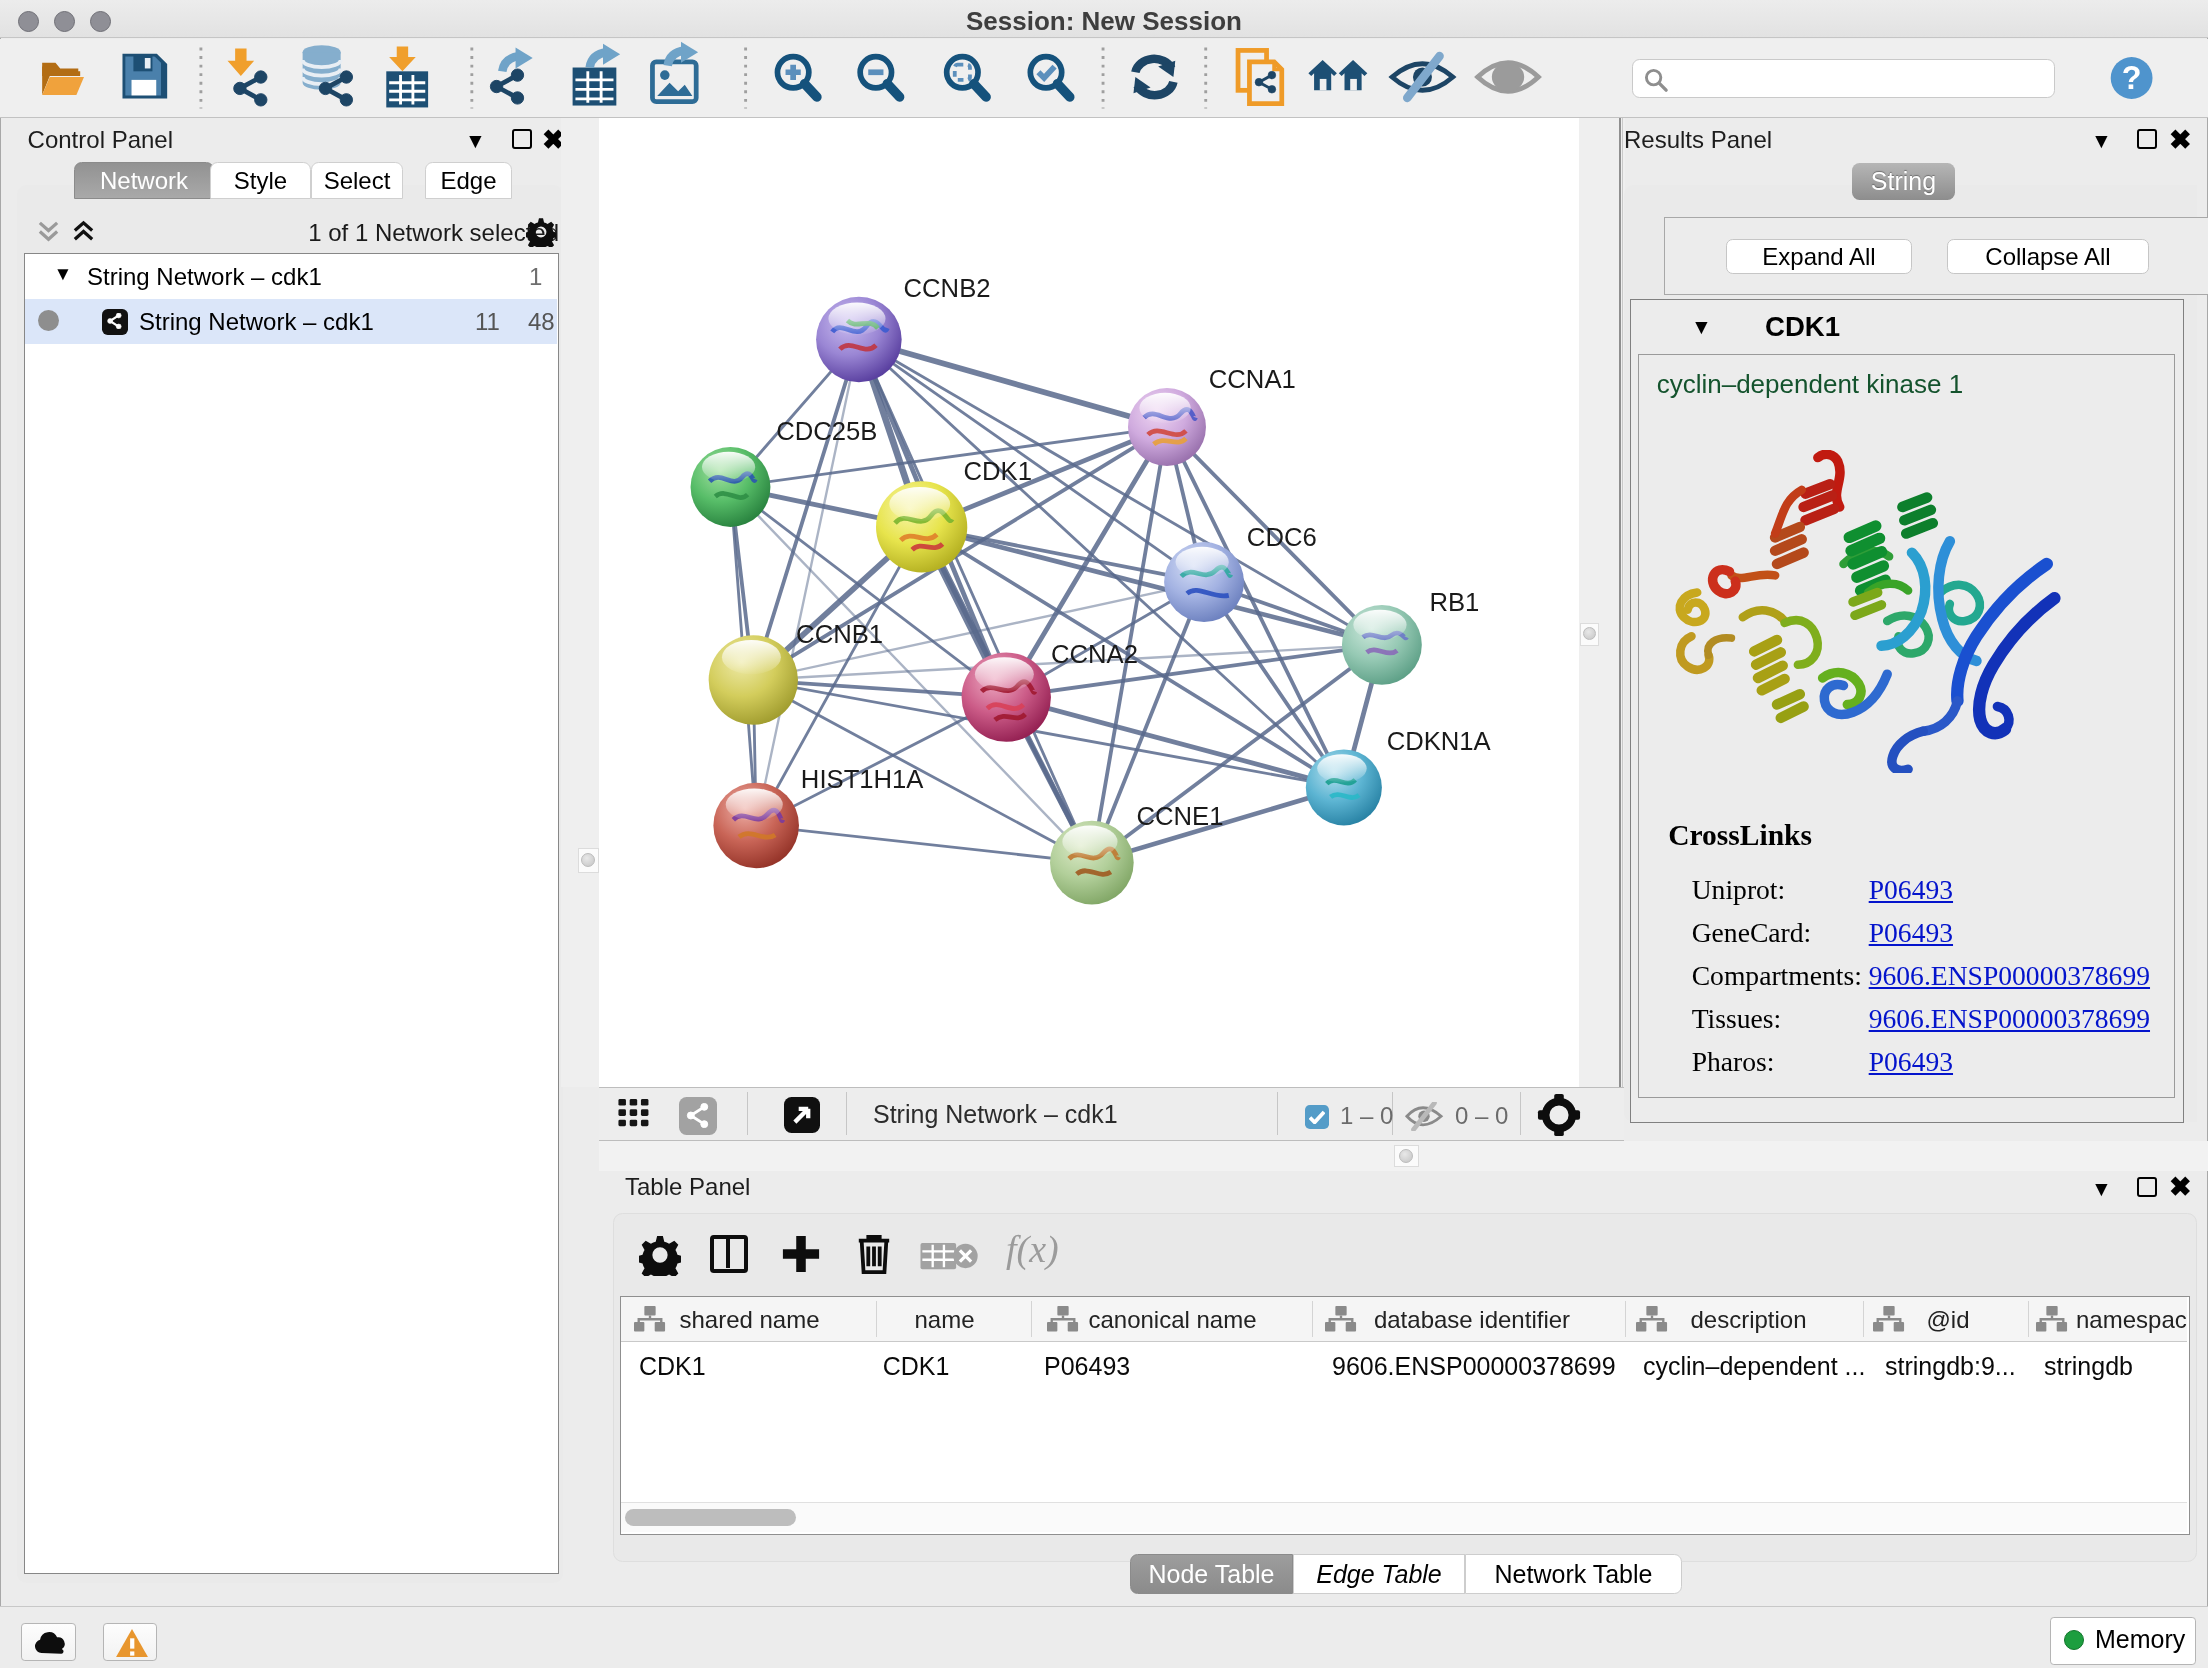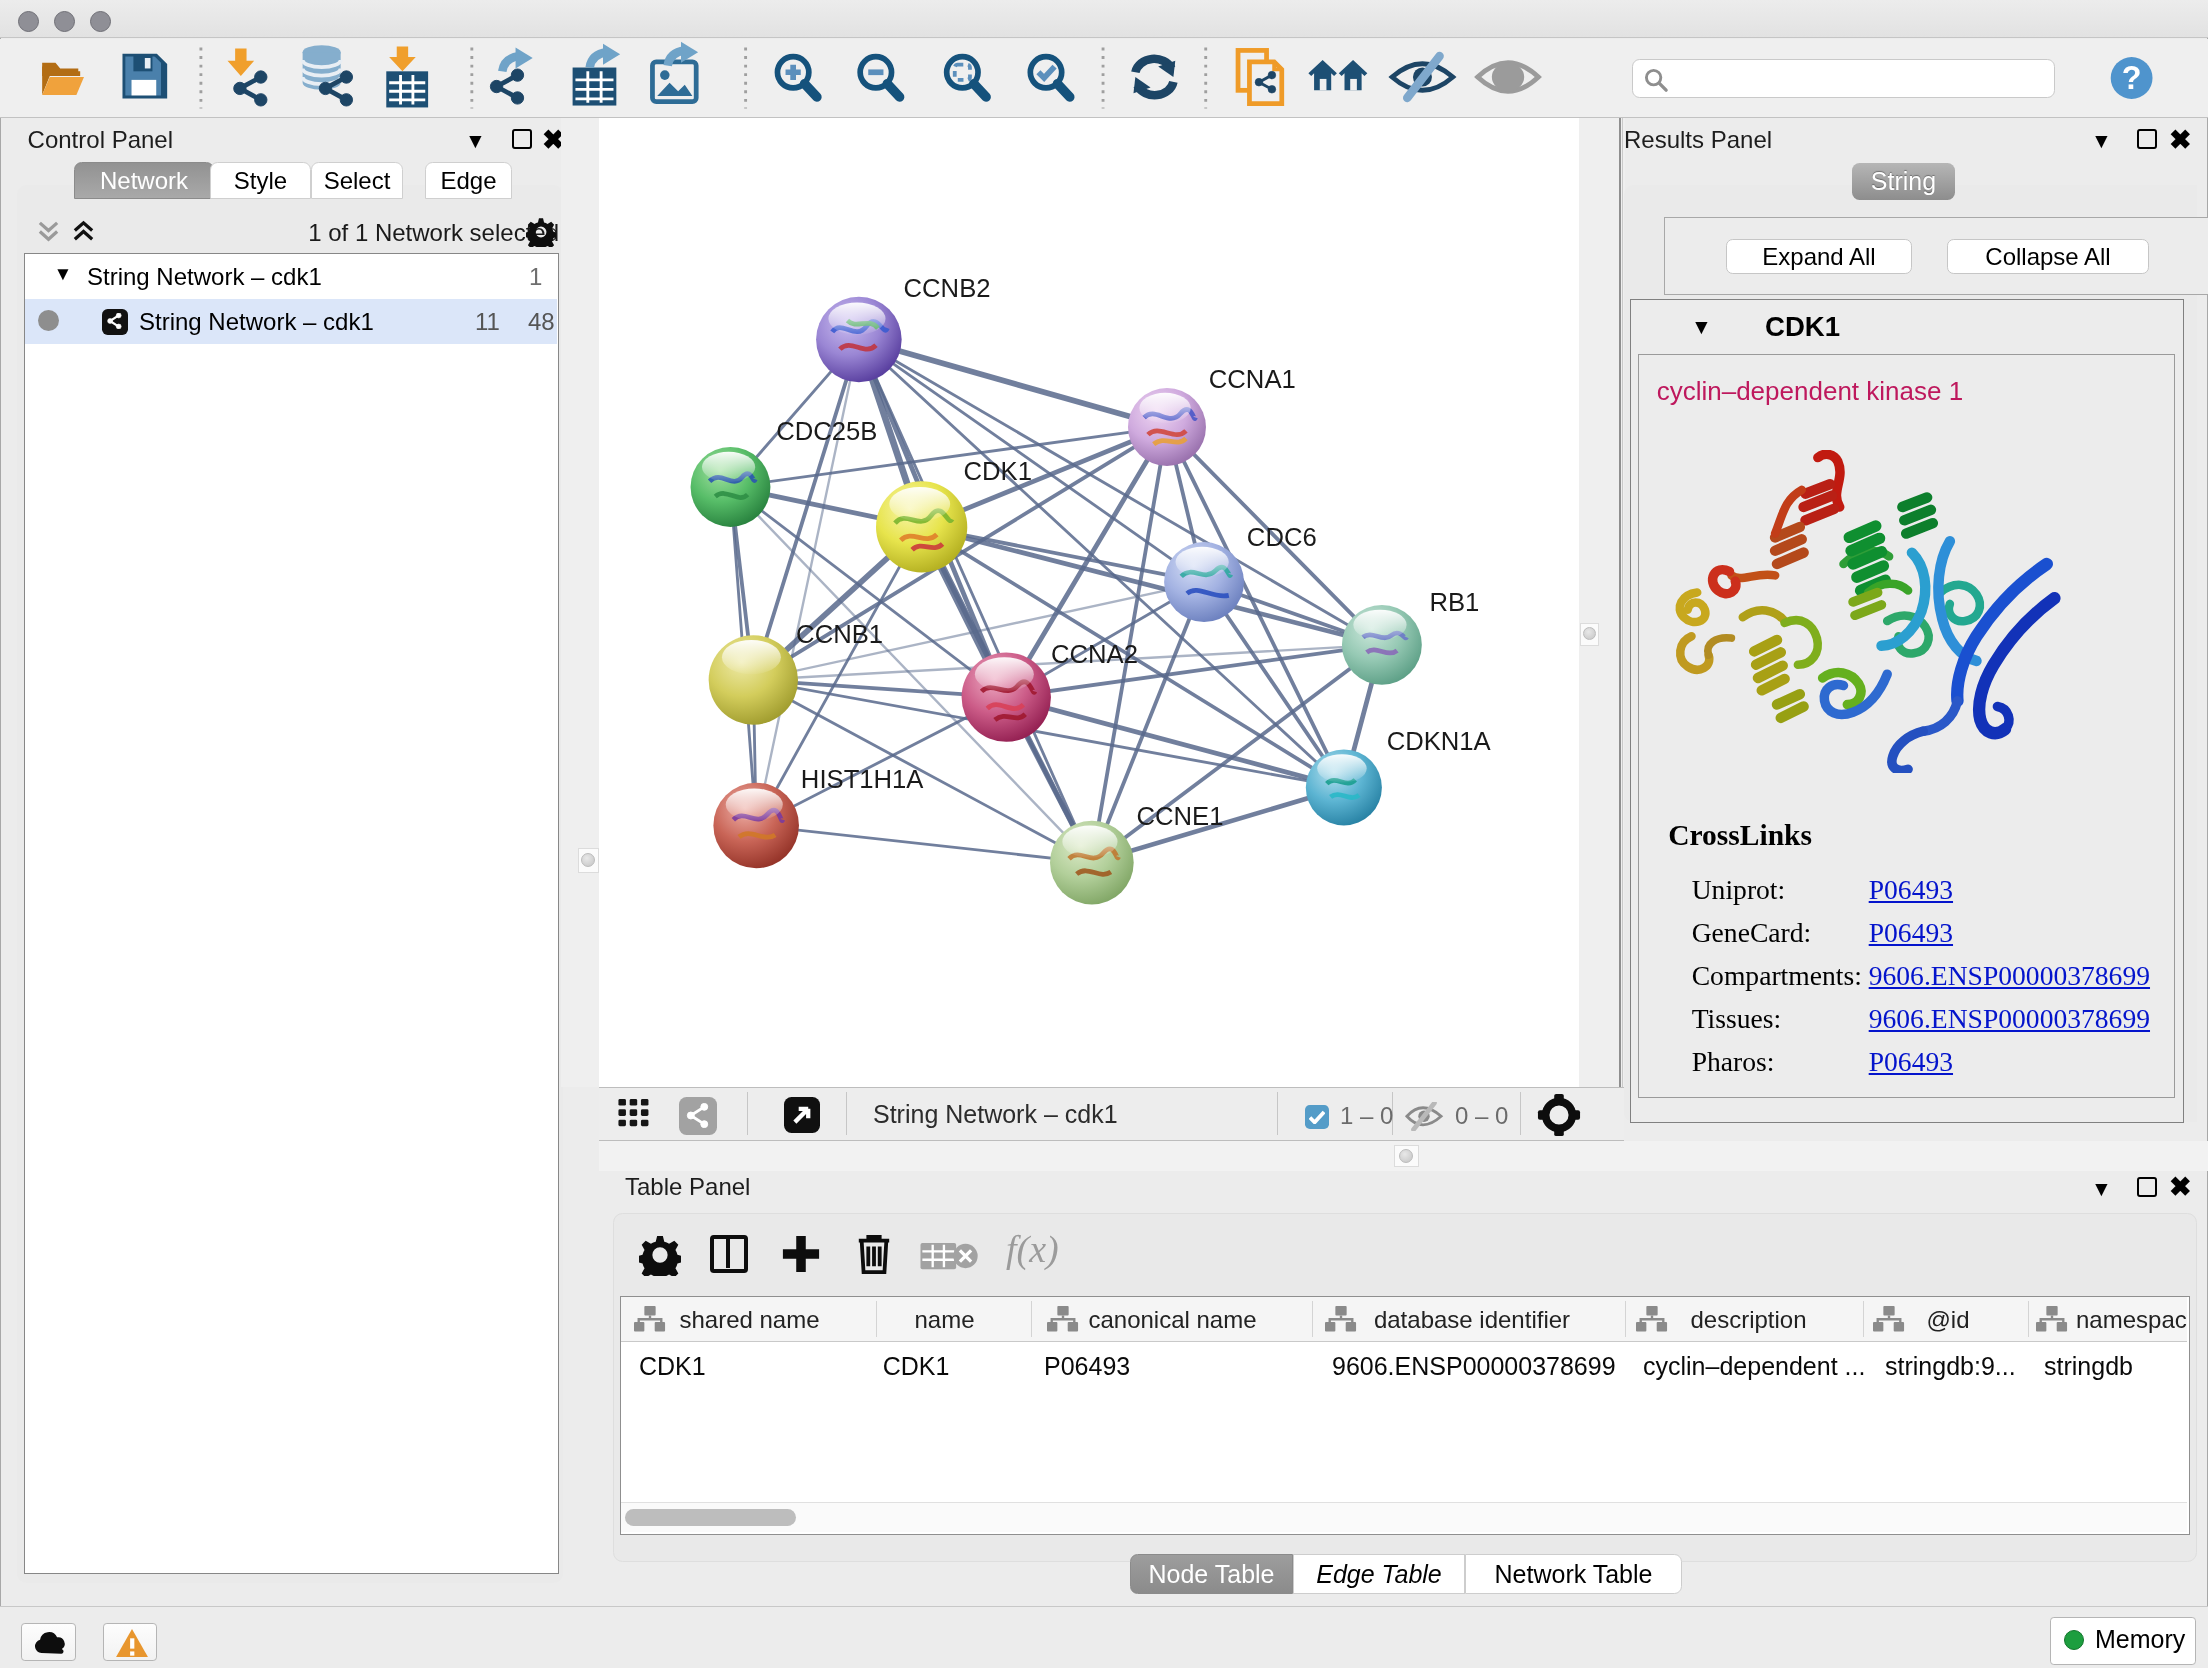--- a/index.html
+++ b/index.html
@@ -67,20 +67,21 @@
 #statusbar { left:0; top:1606px; width:2208px; height:62px; background:#ececec; border-top:1.9px solid #c8c8c8; }
 .sbtn { background:linear-gradient(#fdfdfd,#f2f2f2); border:1.9px solid #b5b5b5; border-radius:3.8px; }
 </style>
 </head>
 <body>
 
 <div class="abs" id="titlebar">
   <div class="abs tl" style="left:18px;"></div>
   <div class="abs tl" style="left:54px;"></div>
   <div class="abs tl" style="left:90px;"></div>
+  <div class="abs" id="title">Session: New Session</div>
 </div>
 
 <div class="abs" id="toolbar">
 <svg class="abs" style="left:0;top:0;" width="2208" height="77" viewBox="0 0 2322 81">
 <defs>
 <g id="share3">
   <circle cx="22" cy="0" r="6.5"></circle>
           <circle cx="0" cy="12" r="6.5"></circle>
           <circle cx="22" cy="24" r="6.5"></circle>
   <path d="M0 12 L22 0 M0 12 L22 24" stroke-width="5" fill="none"></path>
@@ -547,21 +548,21 @@
 <div class="abs" id="expbox">
   <div class="abs wbtn" style="left:61px; width:186px;">Expand All</div>
   <div class="abs wbtn" style="left:282px; width:202px;">Collapse All</div>
 </div>
 <div class="abs" id="cdk1box">
   <div class="abs" id="cdk1head">
     <span class="abs" style="left:60px; top:15px; font-size:21px;">▼</span>
     <span class="abs" style="left:134px; top:11.4px; font-size:27.6px; font-weight:bold;">CDK1</span>
   </div>
   <div class="abs" id="cdk1inner">
-    <span class="abs" style="left:18px; top:21px; font-size:26px; color:#be185d;">cyclin–dependent kinase 1</span>
+    <span class="abs" style="left:18px; top:14px; font-size:26px; color:#14532d;">cyclin–dependent kinase 1</span>
     <svg class="abs" style="left:24px; top:95px;" width="399" height="323" viewBox="0 0 420 340">
       <g fill="none" stroke-linecap="round">
         <path d="M186 60 C 176 44, 192 30, 184 12 C 180 4, 170 2, 163 8" stroke="#c11a10" stroke-width="10"></path>
         <path d="M150 46 l 26 -10 m -28 24 l 30 -12 m -28 26 l 30 -12" stroke="#b92015" stroke-width="11"></path>
         <path d="M118 92 l 26 -11 m -26 25 l 28 -12 m -26 26 l 28 -12" stroke="#b4491b" stroke-width="11"></path>
         <path d="M146 42 C 128 52, 126 68, 118 88" stroke="#c23d18" stroke-width="9"></path>
         <path d="M118 132 C 98 128, 82 140, 72 132" stroke="#c25018" stroke-width="9"></path>
         <path d="M70 128 C 54 120, 46 138, 58 148 C 68 156, 80 148, 76 138" stroke="#cc2f1c" stroke-width="10"></path>
         <path d="M36 150 C 20 152, 12 166, 22 176 C 32 186, 48 180, 44 168 C 40 158, 28 158, 26 168" stroke="#c8a81e" stroke-width="9"></path>
         <path d="M30 196 C 16 202, 14 220, 26 228 C 38 236, 52 228, 48 216" stroke="#c09a20" stroke-width="9"></path>

